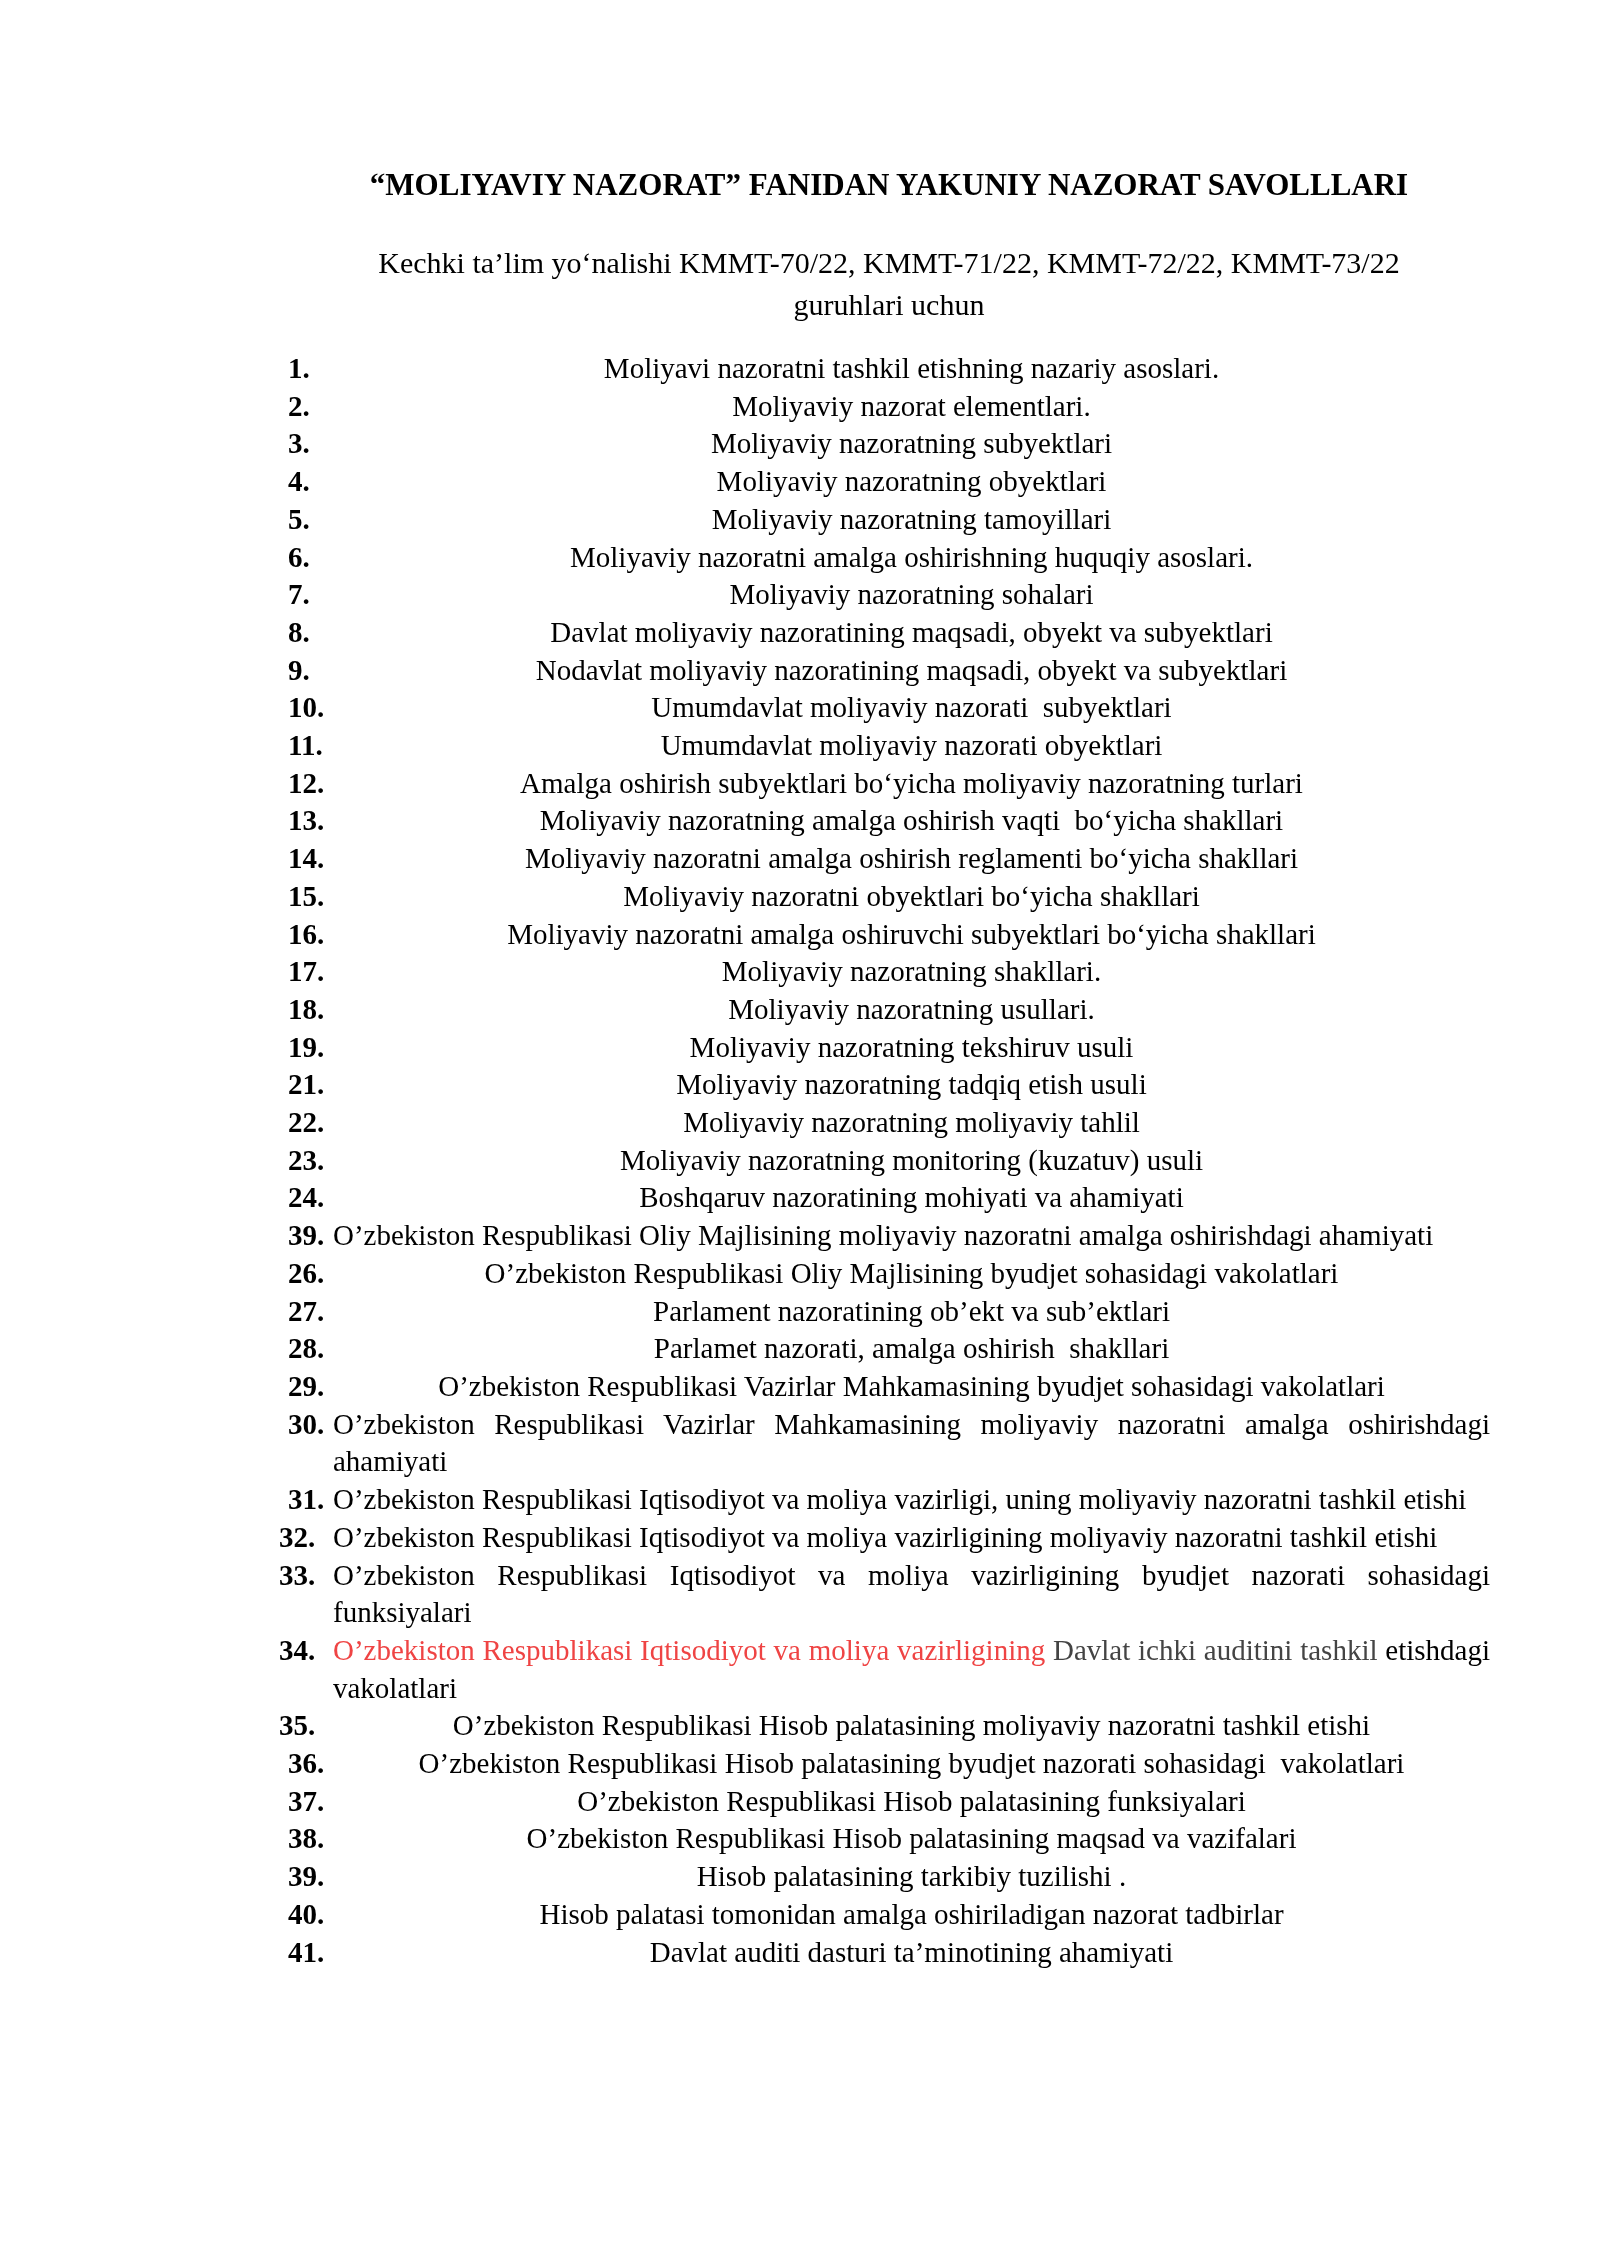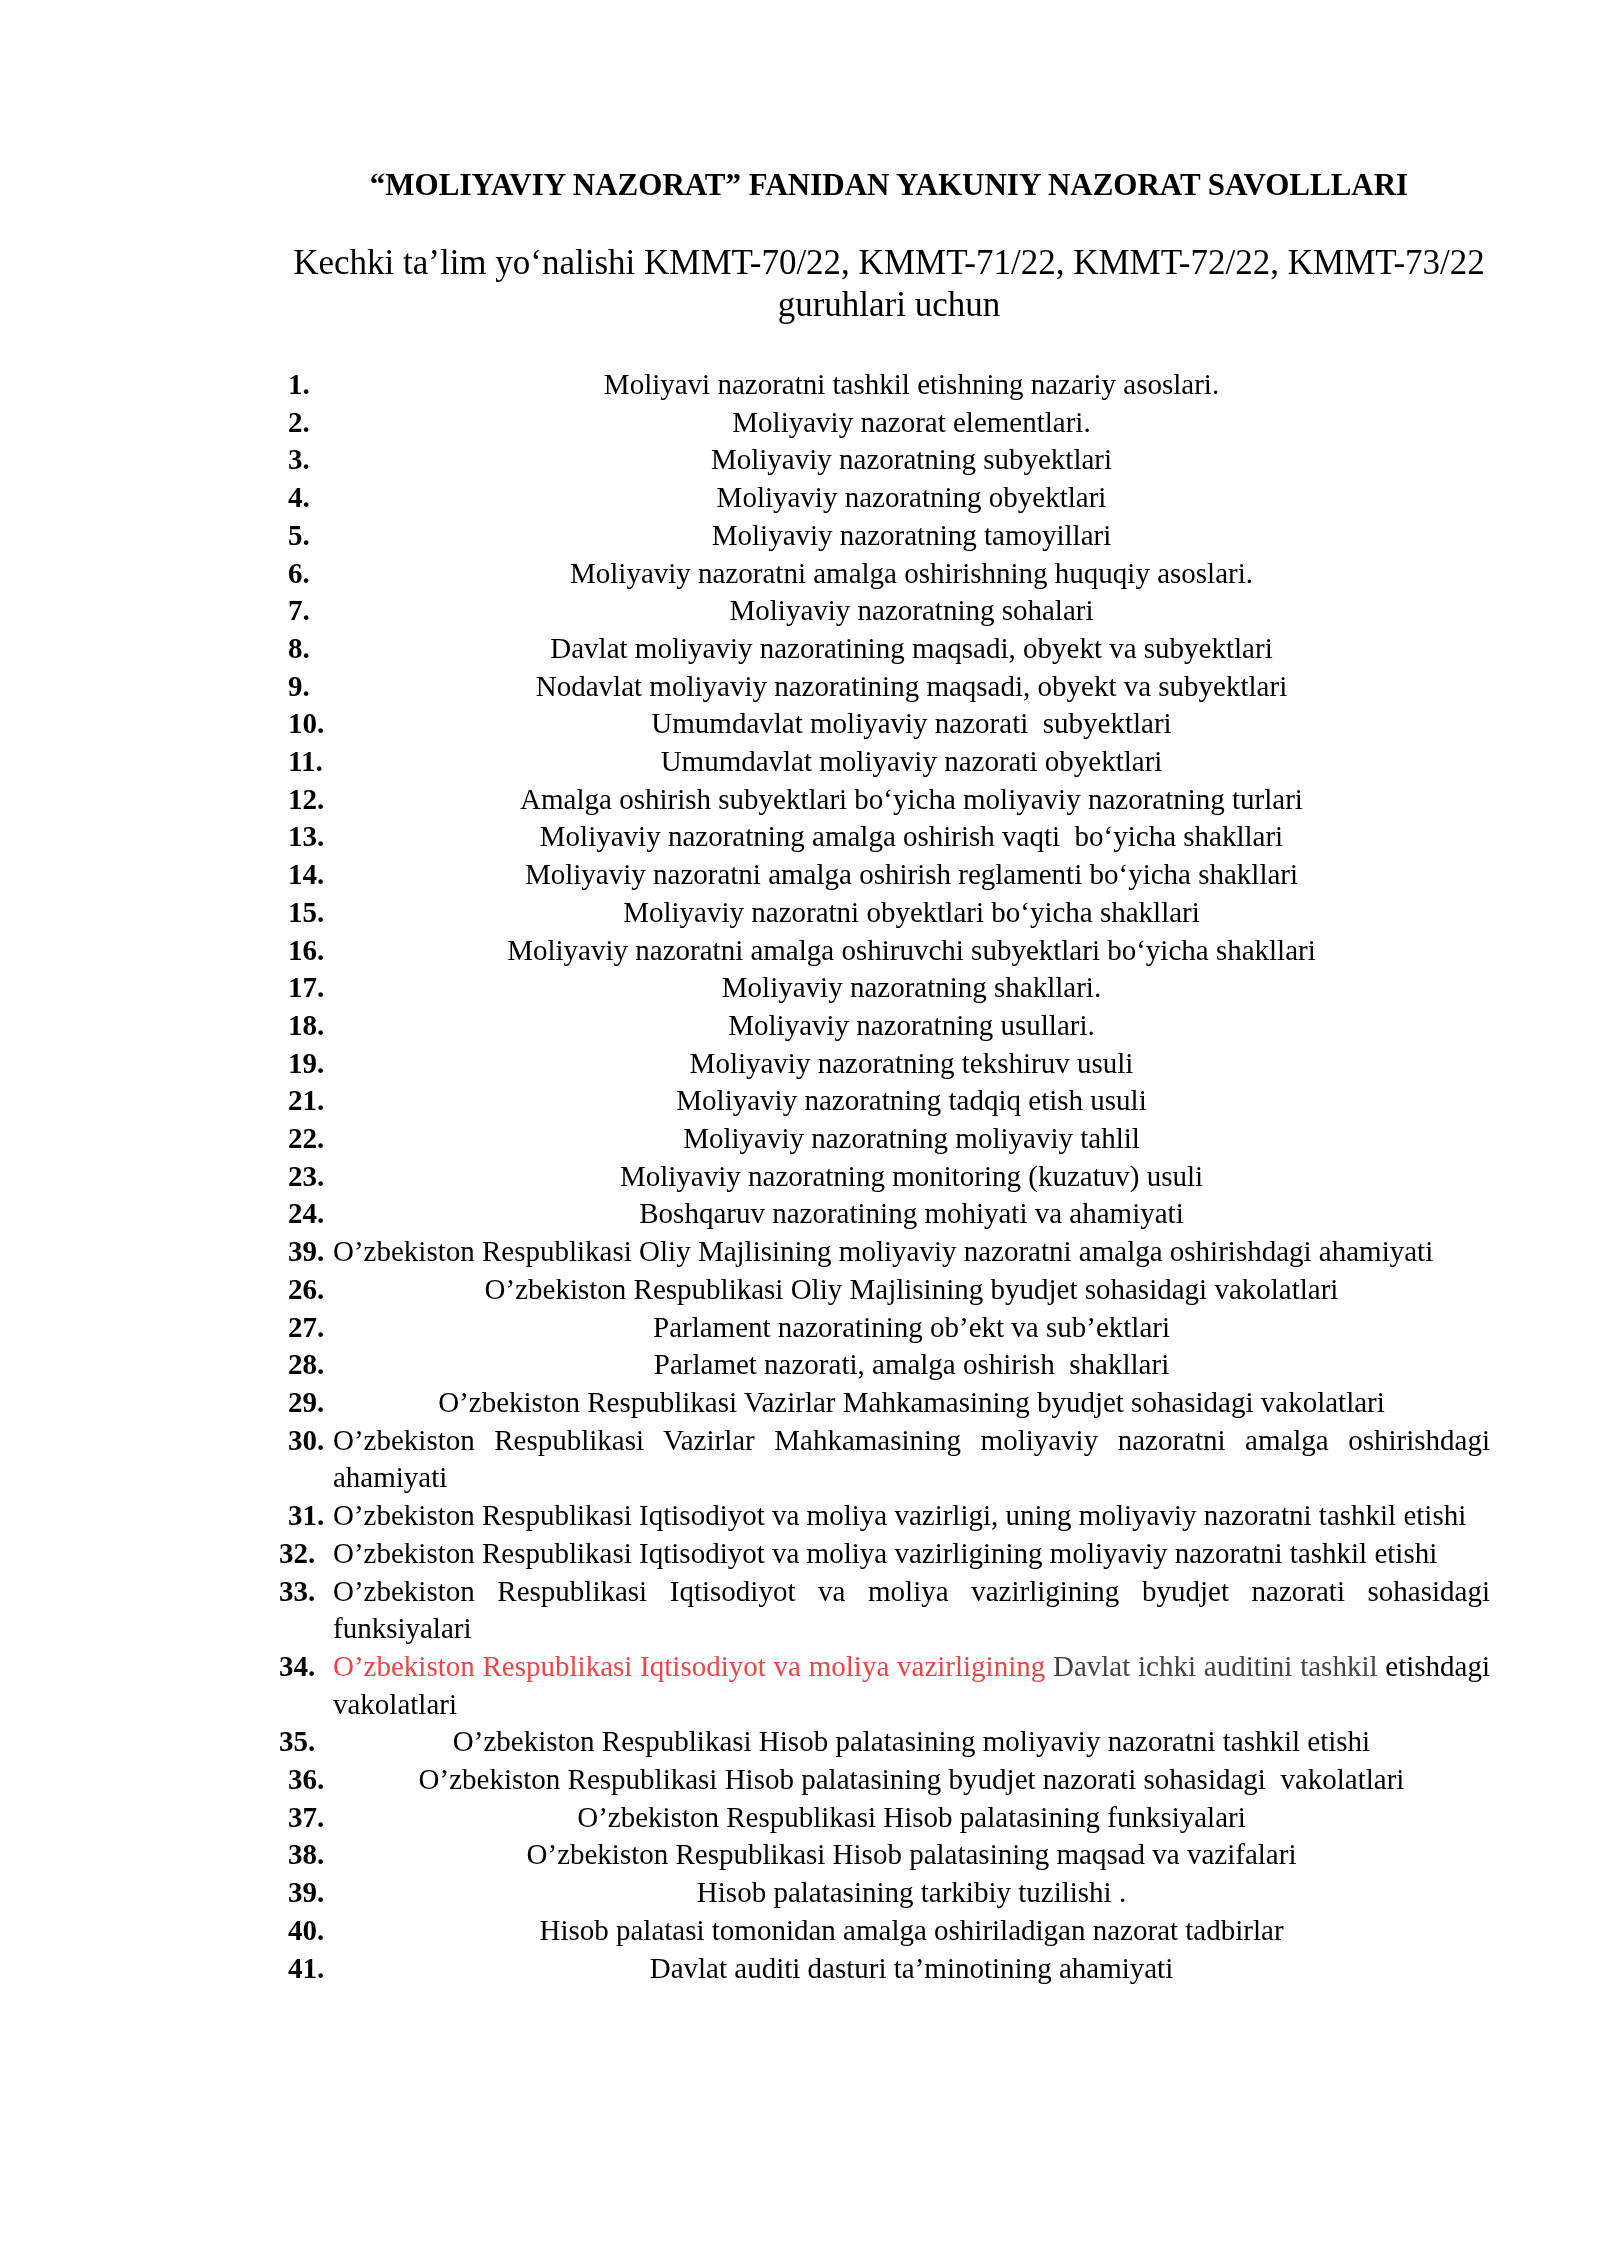--- a/index.html
+++ b/index.html
@@ -14,31 +14,31 @@
     color: #000000;
     overflow: hidden;
   }
   .doc {
     box-sizing: border-box;
     width: 1600px;
     height: 2262px;
     padding: 166px 110px 40px 288px;
   }
   .heading {
-    margin-bottom: 40px;
+    margin-bottom: 24px;
   }
   .title {
     font-size: 31px;
     font-weight: bold;
     text-align: center;
     line-height: 38px;
     margin: 0 0 38px 0;
   }
   .sub {
-    font-size: 35px;
+    font-size: 30px;
     font-weight: normal;
     text-align: center;
     line-height: 42px;
     margin: 0;
   }
   .qlist {
     font-size: 29px;
     line-height: 37.7px;
   }
   .q-row {

